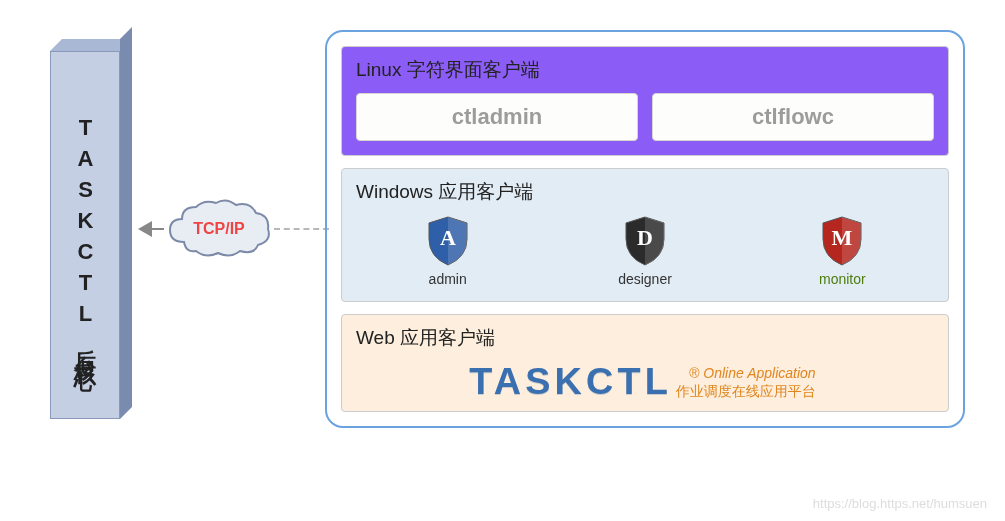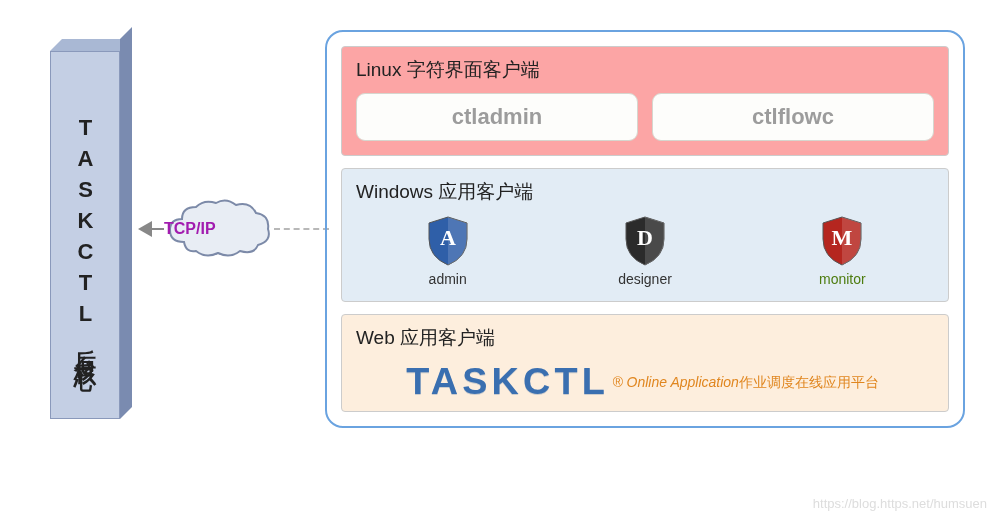--- a/index.html
+++ b/index.html
@@ -68,23 +68,23 @@
   .arrow-head {
     width: 0; height: 0;
     border-top: 8px solid transparent;
     border-bottom: 8px solid transparent;
     border-right: 14px solid #888;
   }
   .arrow-line-l { width: 12px; height: 2px; background: #888; }
   .cloud {
     position: relative;
     width: 110px; height: 64px;
-    display: flex; align-items: center; justify-content: flex-start;
+    display: flex; align-items: center; justify-content: center;
     font-weight: bold; font-size: 16px;
-    color: #a21caf;
+    color: #ef4444;
   }
   .cloud svg { position: absolute; inset: 0; width: 100%; height: 100%; }
   .cloud span { position: relative; z-index: 2; }
   .dash-line {
     width: 55px;
     border-top: 2px dashed #b8b8b8;
   }
   
   .panel {
     border: 2px solid #6aa3e0;
@@ -93,38 +93,38 @@
     width: 640px;
     display: flex;
     flex-direction: column;
     gap: 12px;
   }
   .section {
     border: 1px solid #ccc;
     border-radius: 4px;
     padding: 10px 14px 14px;
   }
-  .sec-linux { background: #fca5a5; }
+  .sec-linux { background: #8b5cf6; }
   .sec-win   { background: #e2ecf5; }
   .sec-web   { background: #fdeedd; padding-bottom: 8px; }
   .sec-title {
     font-size: 19px;
     color: #222;
     margin-bottom: 10px;
   }
   .row {
     display: flex;
     gap: 14px;
     justify-content: space-around;
   }
   .chip {
     flex: 1;
     background: #fdfdfb;
     border: 1px solid #d6d6ce;
-    border-radius: 9px;
+    border-radius: 4px;
     text-align: center;
     padding: 10px 0;
     font-size: 22px;
     font-weight: bold;
     color: #9c9c9c;
   }
   .chip.hl { color: #d33; }
   .app {
     flex: 1;
     display: flex;
@@ -148,21 +148,21 @@
     font-family: Arial, sans-serif;
     font-size: 36px;
     font-weight: 900;
     letter-spacing: 4px;
     color: #3a6fb0;
     text-shadow: 0 1px 0 #ccc;
     transform: scaleX(1.05);
   }
   .web-sub {
     display: flex;
-    flex-direction: row;
+    flex-direction: column;
     font-size: 14px;
     line-height: 1.3;
     color: #e0861f;
     text-align: right;
   }
   .web-sub .en { font-style: italic; }
   .watermark {
     position: absolute;
     right: 18px;
     bottom: 10px;

